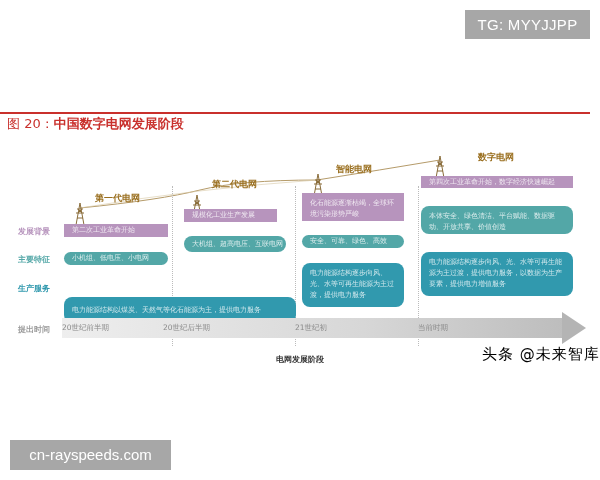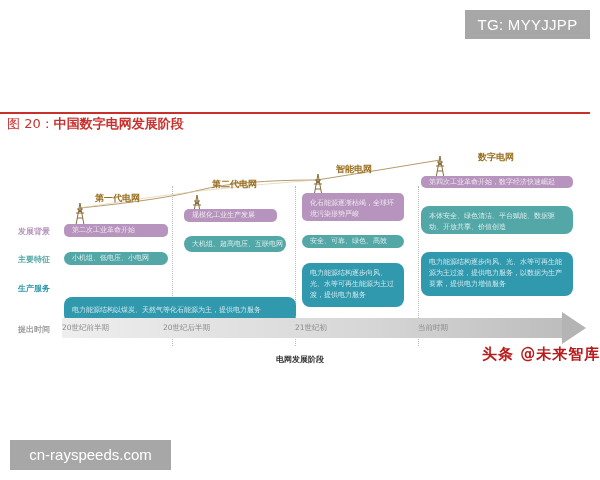--- a/index.html
+++ b/index.html
@@ -26,21 +26,21 @@
 
   .row-label {
     position: absolute; left: 18px; font-size: 8px; font-weight: bold; white-space: nowrap;
   }
 
   .pill {
     position: absolute; color: rgba(255,255,255,0.78); font-size: 7px;
     line-height: 11px; padding: 2px 8px; overflow: hidden;
     display: flex; align-items: center;
   }
-  .pill.purple { background: #b794bd; border-radius: 5px; }
+  .pill.purple { background: #b794bd; border-radius: 0; }
   .pill.teal { background: #53a7a7; border-radius: 8px; }
   .pill.blue { background: #3199ae; border-radius: 8px; }
   .pill.single { white-space: nowrap; }
   .pill.multi { white-space: normal; align-items: flex-start; padding-top: 5px; }
 
   .divider {
     position: absolute; width: 0; border-left: 1px dotted #bbbbbb;
   }
 
   .gen-title {
@@ -63,22 +63,22 @@
   .time-label {
     position: absolute; left: 18px; top: 324px; font-size: 8px; color: #9a9a9a; font-weight: bold;
   }
 
   .caption {
     position: absolute; left: 0; width: 600px; top: 354px; text-align: center;
     font-size: 8px; font-weight: bold; color: #333333;
   }
 
   .watermark {
-    position: absolute; left: 482px; top: 345px; font-size: 15px; font-weight: bold;
-    color: #b91c1c; white-space: nowrap; letter-spacing: 1px;
+    position: absolute; left: 482px; top: 345px; font-size: 15px; font-weight: normal;
+    color: #000000; white-space: nowrap; letter-spacing: 1px;
     text-shadow: 0 0 1px #ffffff, 1px 1px 0 #ffffff;
   }
 
   svg.wire { position: absolute; left: 0; top: 0; }
 </style>
 </head>
 <body>
 
 <div class="tg-badge">TG: MYYJJPP</div>
 

